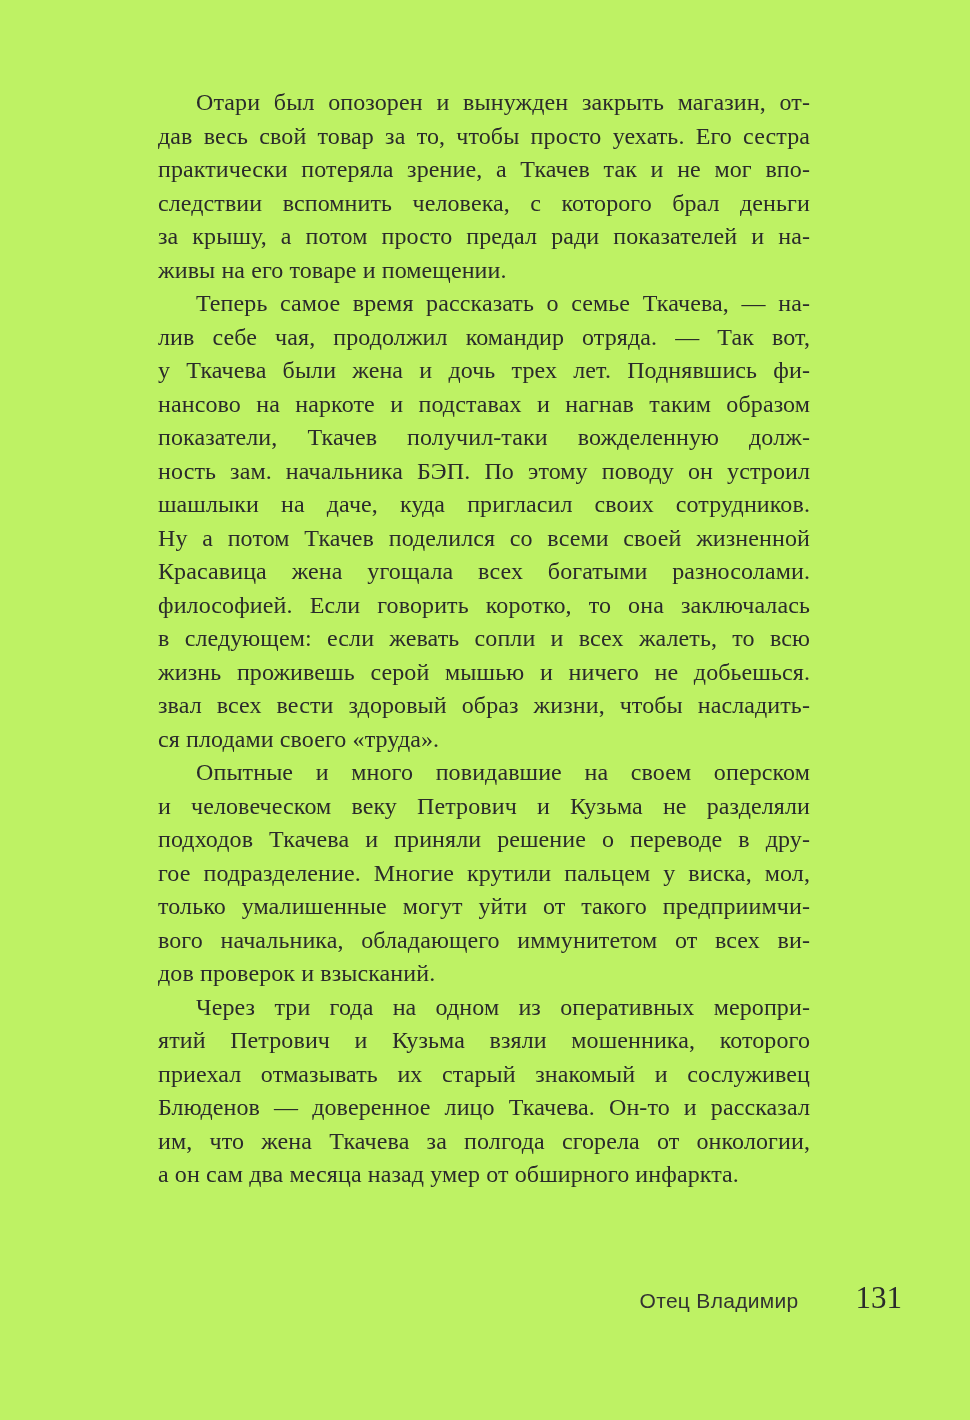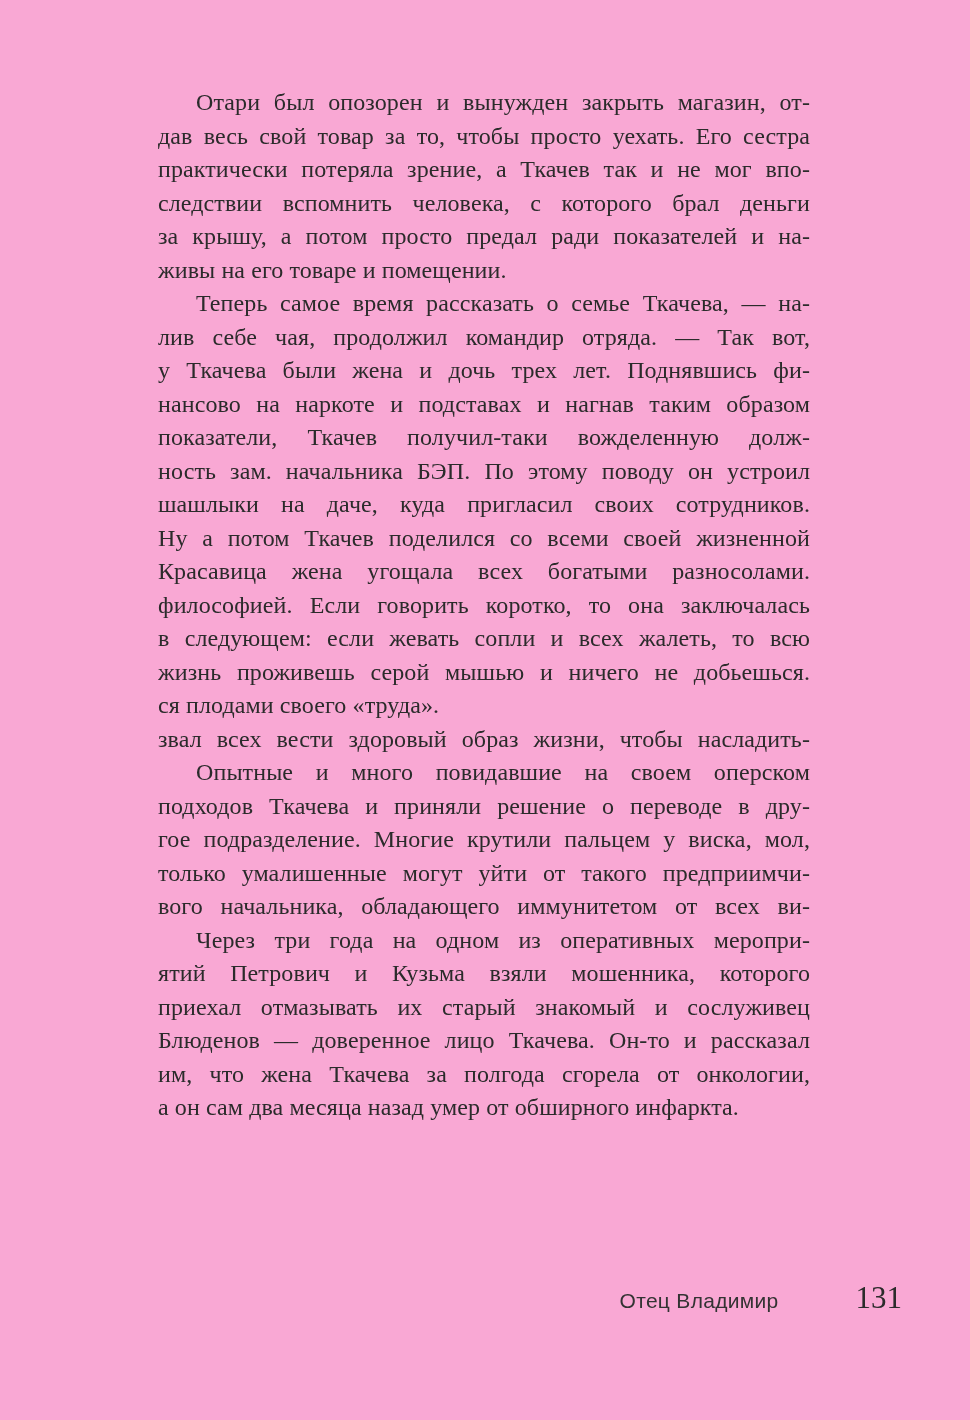--- a/index.html
+++ b/index.html
@@ -10,21 +10,21 @@
     width: 970px;
     height: 1420px;
     background: #ffffff;
     position: relative;
     font-family: "Liberation Serif", serif;
     overflow: hidden;
   }
   .page {
     position: absolute;
     inset: 0;
-    background: #f9a8d4;
+    background: #bef264;
   }
   .body-text {
     position: absolute;
     left: 158px;
     top: 86px;
     width: 652px;
     color: #2b2b2b;
   }
   .paragraph {
     margin: 0;
@@ -47,21 +47,21 @@
     text-align-last: left;
   }
   .footer {
     position: absolute;
     top: 1280px;
     left: 158px;
     width: 744px;
     display: flex;
     justify-content: flex-end;
     align-items: baseline;
-    gap: 66px;
+    gap: 46px;
   }
   .running-title {
     font-family: "Liberation Sans", sans-serif;
     font-size: 21px;
     color: #333333;
     letter-spacing: 0.3px;
   }
   .page-number {
     font-family: "Liberation Serif", serif;
     font-size: 31px;
@@ -88,29 +88,31 @@
         <div class="line">у Ткачева были жена и дочь трех лет. Поднявшись фи-</div>
         <div class="line">нансово на наркоте и подставах и нагнав таким образом</div>
         <div class="line">показатели, Ткачев получил-таки вожделенную долж-</div>
         <div class="line">ность зам. начальника БЭП. По этому поводу он устроил</div>
         <div class="line">шашлыки на даче, куда пригласил своих сотрудников.</div>
         <div class="line">Ну а потом Ткачев поделился со всеми своей жизненной</div>
         <div class="line">Красавица жена угощала всех богатыми разносолами.</div>
         <div class="line">философией. Если говорить коротко, то она заключалась</div>
         <div class="line">в следующем: если жевать сопли и всех жалеть, то всю</div>
         <div class="line">жизнь проживешь серой мышью и ничего не добьешься.</div>
+        <div class="line">звал всех вести здоровый образ жизни, чтобы насладить-</div>
         <div class="line plast">ся плодами своего «труда».</div>
-        <div class="line">звал всех вести здоровый образ жизни, чтобы насладить-</div>
       </div>
       <div class="paragraph">
         <div class="line pfirst">Опытные и много повидавшие на своем оперском</div>
+        <div class="line">и человеческом веку Петрович и Кузьма не разделяли</div>
         <div class="line">подходов Ткачева и приняли решение о переводе в дру-</div>
         <div class="line">гое подразделение. Многие крутили пальцем у виска, мол,</div>
         <div class="line">только умалишенные могут уйти от такого предприимчи-</div>
         <div class="line">вого начальника, обладающего иммунитетом от всех ви-</div>
+        <div class="line plast">дов проверок и взысканий.</div>
       </div>
       <div class="paragraph">
         <div class="line pfirst">Через три года на одном из оперативных меропри-</div>
         <div class="line">ятий Петрович и Кузьма взяли мошенника, которого</div>
         <div class="line">приехал отмазывать их старый знакомый и сослуживец</div>
         <div class="line">Блюденов — доверенное лицо Ткачева. Он-то и рассказал</div>
         <div class="line">им, что жена Ткачева за полгода сгорела от онкологии,</div>
         <div class="line plast">а он сам два месяца назад умер от обширного инфаркта.</div>
       </div>
     </div>

